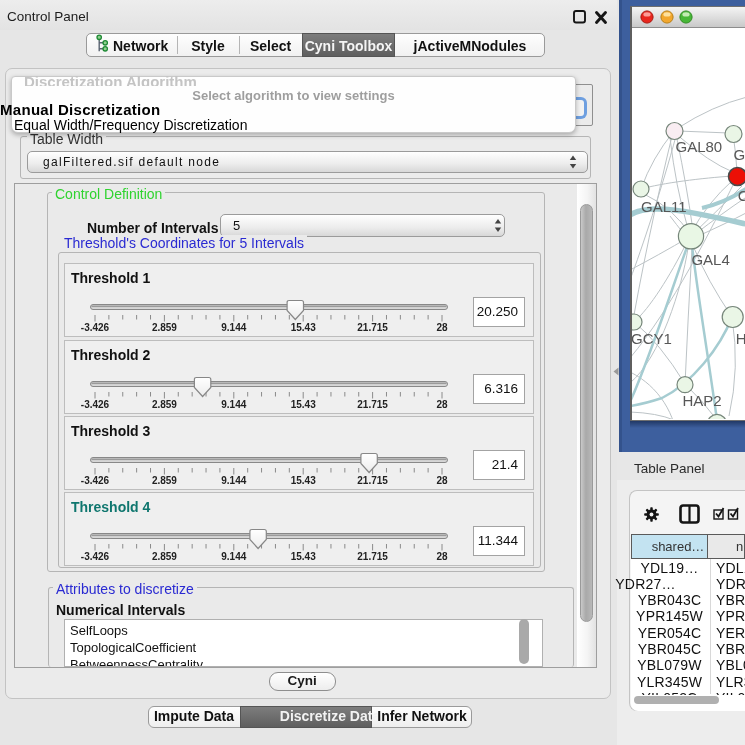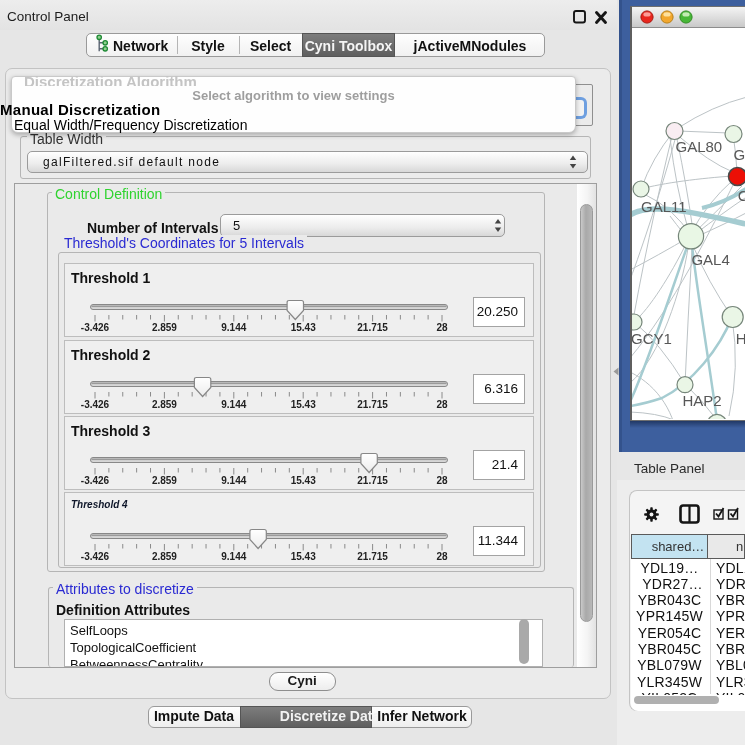--- a/index.html
+++ b/index.html
@@ -207,21 +207,21 @@
 </svg>
 <div class="abs" style="left:65.0px;top:475px;width:60px;text-align:center;font-size:10px;font-weight:bold;color:#222;">-3.426</div>
 <div class="abs" style="left:134.4px;top:475px;width:60px;text-align:center;font-size:10px;font-weight:bold;color:#222;">2.859</div>
 <div class="abs" style="left:203.8px;top:475px;width:60px;text-align:center;font-size:10px;font-weight:bold;color:#222;">9.144</div>
 <div class="abs" style="left:273.2px;top:475px;width:60px;text-align:center;font-size:10px;font-weight:bold;color:#222;">15.43</div>
 <div class="abs" style="left:342.6px;top:475px;width:60px;text-align:center;font-size:10px;font-weight:bold;color:#222;">21.715</div>
 <div class="abs" style="left:412.0px;top:475px;width:60px;text-align:center;font-size:10px;font-weight:bold;color:#222;">28</div>
 <div class="abs" style="left:473px;top:449.5px;width:52px;height:30px;background:#fff;border:1px solid #a3a3a3;"></div>
 <div class="abs" style="left:473px;top:457px;width:45px;text-align:right;font-size:13.5px;color:#111;">21.4</div>
 <div class="abs" style="left:63.5px;top:492px;width:470px;height:74px;background:#efefef;border:1px solid #bdbdbd;"></div>
-<div class="abs" style="left:71px;top:498.5px;font-size:10px;font-weight:bold;color:#0f172a;font-style:italic;">Threshold 4</div>
+<div class="abs" style="left:71px;top:498.5px;font-size:14px;font-weight:bold;color:#0f766e;">Threshold 4</div>
 <svg class="abs" style="left:85px;top:522px;" width="370" height="42" viewBox="0 0 370 42">
  <defs>
       <linearGradient id="tg" x1="0" y1="0" x2="0" y2="1">
         <stop offset="0" stop-color="#ffffff"></stop>
         <stop offset="1" stop-color="#ececec"></stop>
       </linearGradient>
     </defs>
  <rect x="5.5" y="11.5" width="357" height="5" rx="2.5" fill="#d6d6d6" stroke="#888" stroke-width="1"></rect>
  <rect x="6.5" y="12.5" width="355" height="1.6" fill="#9a9a9a"></rect>
  <line x1="10.00" y1="22" x2="10.00" y2="28.5" stroke="#8a8a8a" stroke-width="1"></line>
@@ -255,21 +255,21 @@
 <div class="abs" style="left:65.0px;top:551px;width:60px;text-align:center;font-size:10px;font-weight:bold;color:#222;">-3.426</div>
 <div class="abs" style="left:134.4px;top:551px;width:60px;text-align:center;font-size:10px;font-weight:bold;color:#222;">2.859</div>
 <div class="abs" style="left:203.8px;top:551px;width:60px;text-align:center;font-size:10px;font-weight:bold;color:#222;">9.144</div>
 <div class="abs" style="left:273.2px;top:551px;width:60px;text-align:center;font-size:10px;font-weight:bold;color:#222;">15.43</div>
 <div class="abs" style="left:342.6px;top:551px;width:60px;text-align:center;font-size:10px;font-weight:bold;color:#222;">21.715</div>
 <div class="abs" style="left:412.0px;top:551px;width:60px;text-align:center;font-size:10px;font-weight:bold;color:#222;">28</div>
 <div class="abs" style="left:473px;top:525.5px;width:52px;height:30px;background:#fff;border:1px solid #a3a3a3;"></div>
 <div class="abs" style="left:473px;top:533px;width:45px;text-align:right;font-size:13.5px;color:#111;">11.344</div>
 <div class="abs" style="left:48px;top:587px;width:526px;height:80px;border:1px solid #b5b5b5;border-radius:3px;border-bottom:none;"></div>
 <div class="abs" style="left:53px;top:581px;background:#eaeaea;padding:0 3px;font-size:14px;color:#2a2ad2;">Attributes to discretize</div>
-<div class="abs" style="left:56px;top:602px;font-size:14px;font-weight:bold;color:#111;">Definition Attributes</div>
+<div class="abs" style="left:56px;top:602px;font-size:14px;font-weight:bold;color:#111;">Numerical Intervals</div>
 <div class="abs" style="left:64px;top:618.5px;width:479px;height:48px;background:#fff;border:1px solid #b0b0b0;overflow:hidden;">
  <div style="padding:2px 0 0 5px;font-size:13px;color:#111;line-height:17px;white-space:pre;">SelfLoops
 TopologicalCoefficient
 BetweennessCentrality</div>
 </div>
 <div class="abs" style="left:518.5px;top:619px;width:10px;height:45px;background:#a9a9a9;border-radius:5px;"></div>
 
 <div class="abs" style="left:268.5px;top:672px;width:67.5px;height:18.5px;background:linear-gradient(#ffffff,#ededed);border:1px solid #8e8e8e;border-radius:9px;"></div>
 <div class="abs" style="left:268.5px;top:672.5px;width:67.5px;text-align:center;font-size:13.5px;font-weight:600;color:#1a1a1a;">Cyni</div>
 <div class="abs" style="left:148px;top:706px;width:324px;height:22px;background:linear-gradient(#fefefe,#eeeeee);border:1px solid #9a9a9a;border-radius:6px;"></div>
@@ -392,21 +392,21 @@
 
 <div class="abs" style="left:631px;top:534px;width:114px;height:160.5px;background:#fff;"></div>
 <div class="abs" style="left:631px;top:534px;width:77px;height:24.5px;background:#c3e3f1;border:1px solid #5a5a5a;"></div>
 <div class="abs" style="left:708px;top:534px;width:37px;height:24.5px;background:#e9e9e9;border:1px solid #5a5a5a;border-left:none;"></div>
 <div class="abs" style="left:631px;top:539px;width:77px;text-align:center;padding-left:17px;font-size:13px;color:#333;">shared…</div>
 <div class="abs" style="left:736px;top:539px;font-size:13px;color:#333;">n</div>
 <div class="abs" style="left:710px;top:559px;width:1px;height:135px;background:#d8d8d8;"></div>
 
 <div class="abs" style="left:631px;top:559.5px;width:77px;height:16.3px;line-height:16.3px;overflow:hidden;text-align:center;font-size:14px;letter-spacing:0.2px;color:#111;">YDL19…</div>
 <div class="abs" style="left:716px;top:559.5px;width:29px;height:16.3px;line-height:16.3px;overflow:hidden;font-size:14px;letter-spacing:0.2px;color:#111;white-space:pre;">YDL194W</div>
-<div class="abs" style="left:634px;top:575.8px;width:77px;height:16.3px;line-height:16.3px;overflow:hidden;text-align:center;font-size:14px;letter-spacing:0.2px;color:#111;">YDR27…</div>
+<div class="abs" style="left:607px;top:575.8px;width:77px;height:16.3px;line-height:16.3px;overflow:hidden;text-align:center;font-size:14px;letter-spacing:0.2px;color:#111;">YDR27…</div>
 <div class="abs" style="left:716px;top:575.8px;width:29px;height:16.3px;line-height:16.3px;overflow:hidden;font-size:14px;letter-spacing:0.2px;color:#111;white-space:pre;">YDR277C</div>
 <div class="abs" style="left:631px;top:592.1px;width:77px;height:16.3px;line-height:16.3px;overflow:hidden;text-align:center;font-size:14px;letter-spacing:0.2px;color:#111;">YBR043C</div>
 <div class="abs" style="left:716px;top:592.1px;width:29px;height:16.3px;line-height:16.3px;overflow:hidden;font-size:14px;letter-spacing:0.2px;color:#111;white-space:pre;">YBR043C</div>
 <div class="abs" style="left:631px;top:608.4px;width:77px;height:16.3px;line-height:16.3px;overflow:hidden;text-align:center;font-size:14px;letter-spacing:0.2px;color:#111;">YPR145W</div>
 <div class="abs" style="left:716px;top:608.4px;width:29px;height:16.3px;line-height:16.3px;overflow:hidden;font-size:14px;letter-spacing:0.2px;color:#111;white-space:pre;">YPR145W</div>
 <div class="abs" style="left:631px;top:624.7px;width:77px;height:16.3px;line-height:16.3px;overflow:hidden;text-align:center;font-size:14px;letter-spacing:0.2px;color:#111;">YER054C</div>
 <div class="abs" style="left:716px;top:624.7px;width:29px;height:16.3px;line-height:16.3px;overflow:hidden;font-size:14px;letter-spacing:0.2px;color:#111;white-space:pre;">YER054C</div>
 <div class="abs" style="left:631px;top:641.0px;width:77px;height:16.3px;line-height:16.3px;overflow:hidden;text-align:center;font-size:14px;letter-spacing:0.2px;color:#111;">YBR045C</div>
 <div class="abs" style="left:716px;top:641.0px;width:29px;height:16.3px;line-height:16.3px;overflow:hidden;font-size:14px;letter-spacing:0.2px;color:#111;white-space:pre;">YBR045C</div>
 <div class="abs" style="left:631px;top:657.3px;width:77px;height:16.3px;line-height:16.3px;overflow:hidden;text-align:center;font-size:14px;letter-spacing:0.2px;color:#111;">YBL079W</div>

